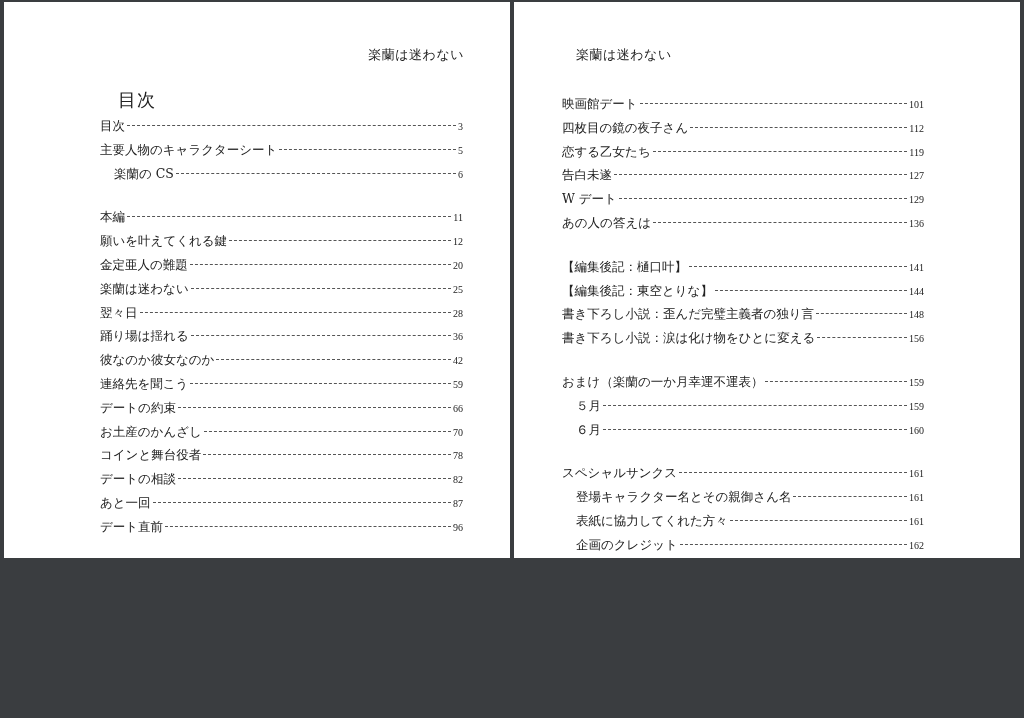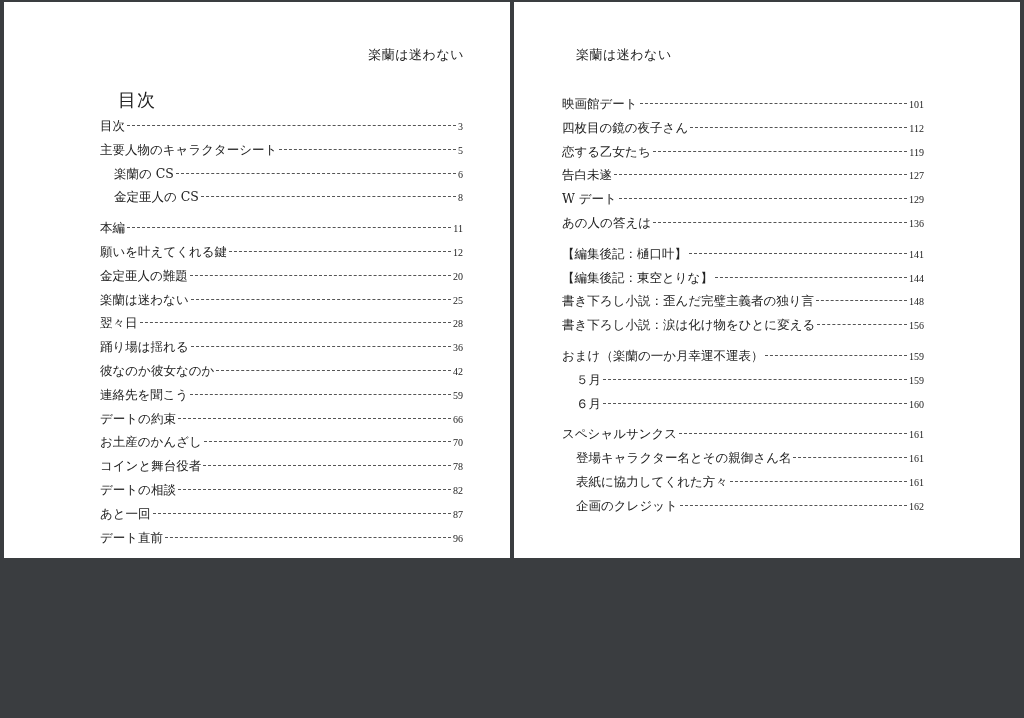--- a/index.html
+++ b/index.html
@@ -54,21 +54,21 @@
 
     .toc-row {
       display: flex;
       align-items: baseline;
       height: 23.8px;
       line-height: 23.8px;
       font-size: 12.5px;
       white-space: nowrap;
     }
     .toc-row.indent .toc-label { padding-left: 14px; text-align: center; }
-    .toc-row.gap { margin-top: 7px; }
+    .toc-row.gap { margin-top: 20px; }
     .toc-label { flex: 0 0 auto; }
     .toc-leader {
       flex: 1 1 auto;
       border-bottom: 1px dashed #555;
       margin: 0 2px;
       position: relative;
       top: -4px;
       min-width: 10px;
     }
     .toc-page {
@@ -101,25 +101,20 @@
     <li class="toc-row">
         <span class="toc-label">主要人物のキャラクターシート</span>
         <span class="toc-leader"></span>
         <span class="toc-page">5</span>
       </li>
     <li class="toc-row indent">
         <span class="toc-label">楽蘭の CS</span>
         <span class="toc-leader"></span>
         <span class="toc-page">6</span>
       </li>
-    <li class="toc-row indent">
-        <span class="toc-label">金定亜人の CS</span>
-        <span class="toc-leader"></span>
-        <span class="toc-page">8</span>
-      </li>
     <li class="toc-row gap">
         <span class="toc-label">本編</span>
         <span class="toc-leader"></span>
         <span class="toc-page">11</span>
       </li>
     <li class="toc-row">
         <span class="toc-label">願いを叶えてくれる鍵</span>
         <span class="toc-leader"></span>
         <span class="toc-page">12</span>
       </li>

